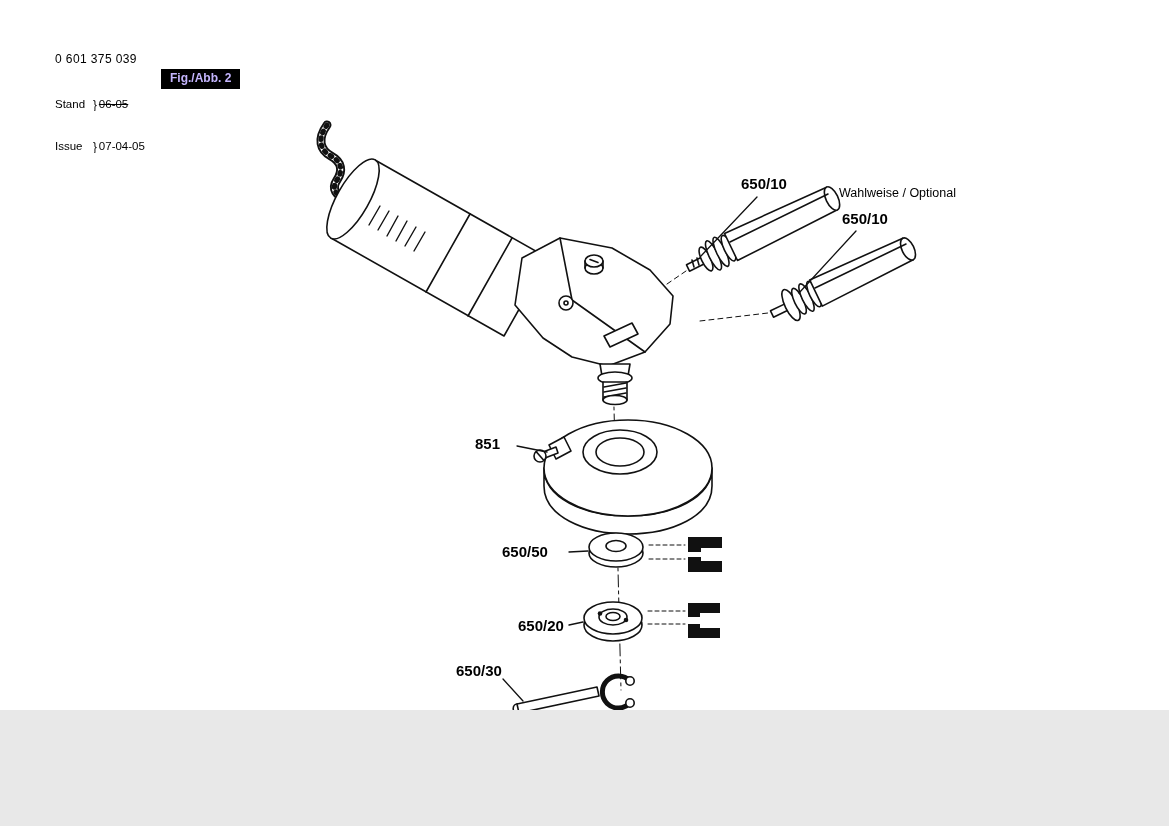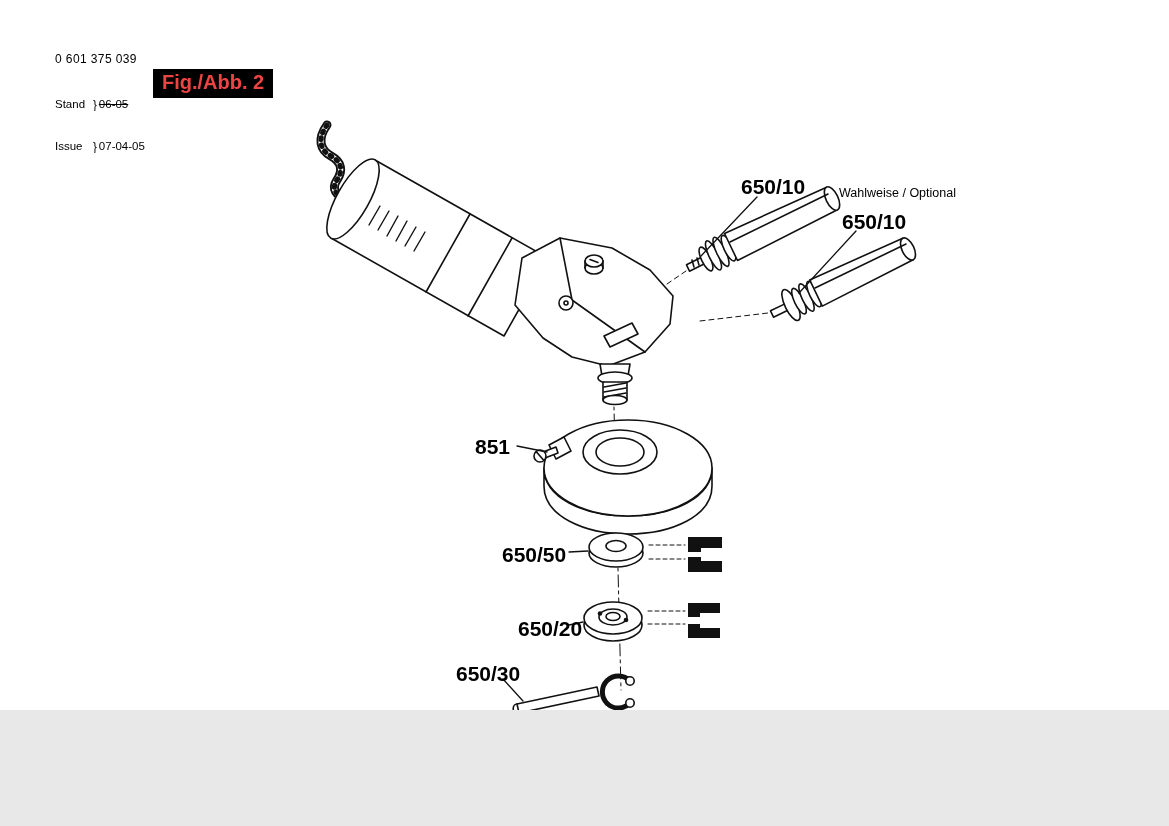--- a/index.html
+++ b/index.html
@@ -10,24 +10,24 @@
   }
   svg{position:absolute;left:0;top:0;}
   .abs{position:absolute;}
   .partno{left:55px;top:52px;font-size:12px;letter-spacing:.4px;}
   .revision{left:55px;top:68px;font-size:11.5px;line-height:12px;}
   .rev-row{display:flex;gap:2px;align-items:baseline;}
   .rev-label{display:inline-block;width:36px;margin-top:30px;}
   .rev-brace{display:inline-block;transform:scaleY(1.15);}
   .strike{text-decoration:line-through;}
   .figbox{
-    left:153px;top:69px;background:#000;color:#ef4444;font-weight:bold;
-    font-size:20px;padding:1px 8px 3px 8px;border:1px solid #000;
+    left:161px;top:69px;background:#000;color:#c4b5fd;font-weight:bold;
+    font-size:12px;padding:1px 8px 3px 8px;border:1px solid #000;
   }
-  .callout{font-weight:bold;font-size:21px;white-space:nowrap;}
+  .callout{font-weight:bold;font-size:15px;white-space:nowrap;}
   .co-handle1{left:741px;top:175px;}
   .co-optnote{left:839px;top:186px;font-weight:normal;font-size:12.5px;}
   .co-handle2{left:842px;top:210px;}
   .co-guard{left:475px;top:435px;}
   .co-flange{left:502px;top:543px;}
   .co-nut{left:518px;top:617px;}
   .co-wrench{left:456px;top:662px;}
   .footer{left:60px;top:716px;font-size:11.5px;line-height:12.5px;}
 </style>
 </head>

